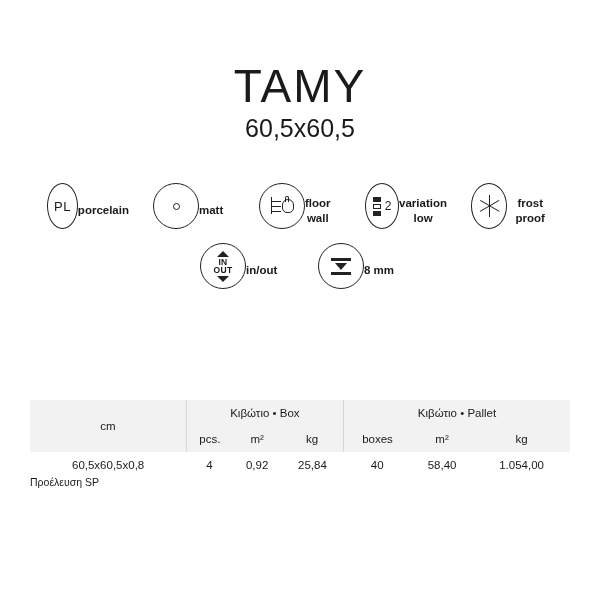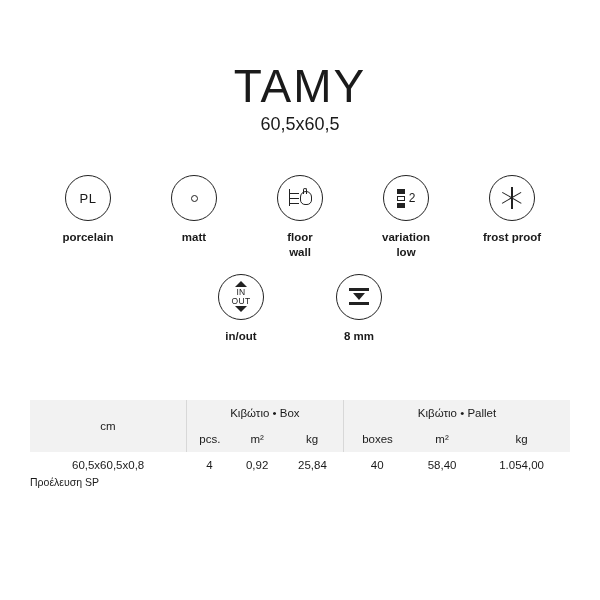--- a/index.html
+++ b/index.html
@@ -28,21 +28,21 @@
   }
   .product-title {
     font-size: 46px;
     font-weight: 400;
     letter-spacing: 2px;
     line-height: 1.05;
     color: #1a1a1a;
     text-align: center;
   }
   .product-size {
-    font-size: 18px;
+    font-size: 25px;
     font-weight: 400;
     margin-top: 4px;
     color: #1a1a1a;
   }
 
   
   .icon-row {
     display: flex;
     justify-content: center;
     align-items: flex-start;
@@ -51,21 +51,20 @@
   .icon-row-1 {
     margin-top: 40px;
   }
   .icon-row-2 {
     margin-top: 14px;
     gap: 36px;
   }
   .icon-item {
     width: 82px;
     display: flex;
-    flex-direction: column;
     align-items: center;
   }
   .icon-circle {
     width: 46px;
     height: 46px;
     border-radius: 50%;
     border: 1.4px solid #222;
     display: flex;
     align-items: center;
     justify-content: center;
@@ -203,21 +202,21 @@
   .inout-glyph .arrow-up {
     border-bottom: 6px solid #222;
     margin-bottom: 1px;
   }
   .inout-glyph .arrow-down {
     border-top: 6px solid #222;
     margin-top: 1px;
   }
   .inout-glyph .t {
     font-size: 8.5px;
-    font-weight: 400;
+    font-weight: 700;
     letter-spacing: .3px;
   }
 
   
   .thick-glyph {
     display: flex;
     flex-direction: column;
     align-items: center;
     justify-content: center;
   }

